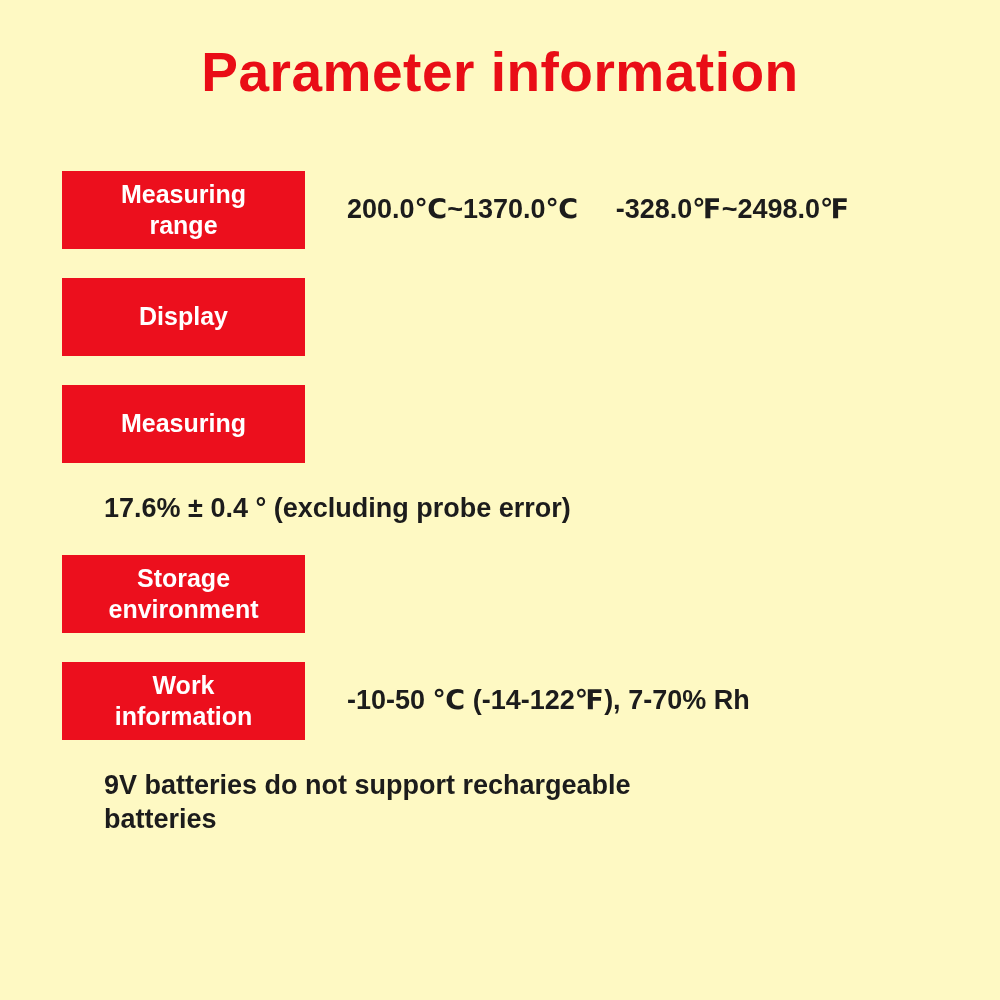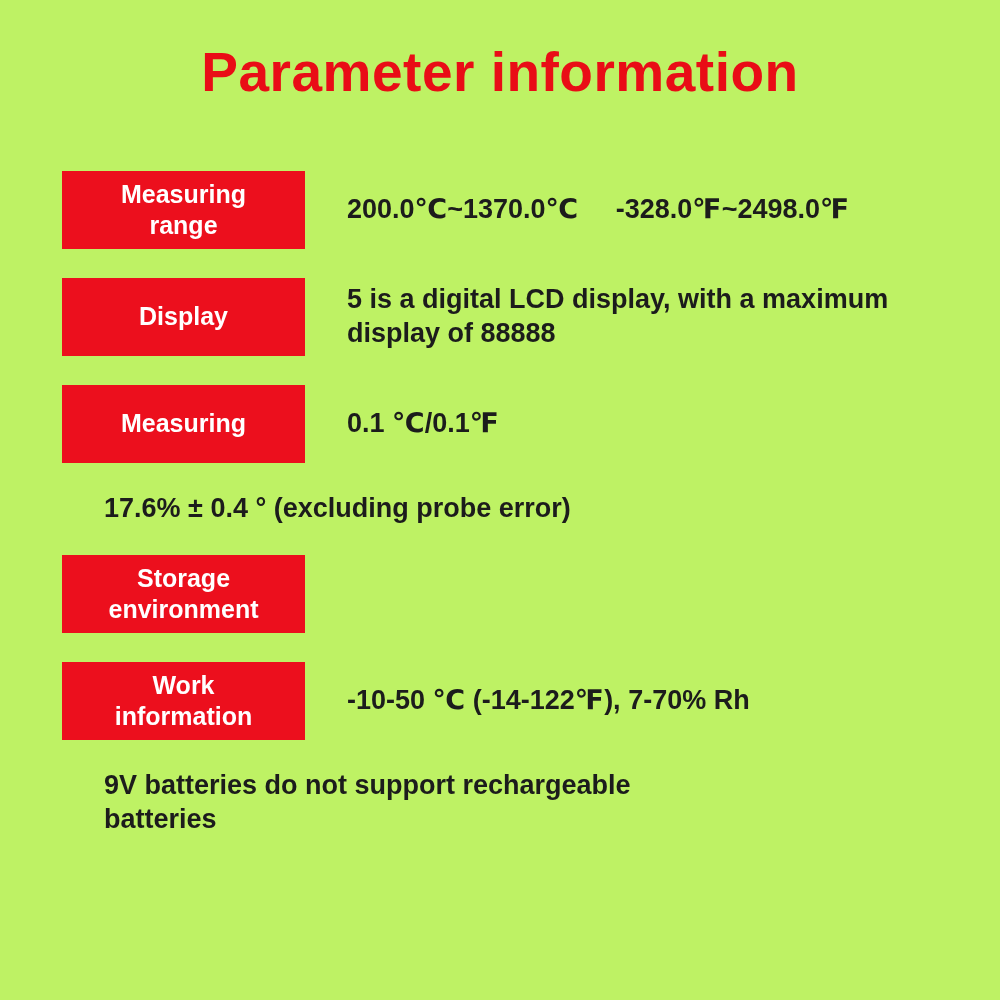--- a/index.html
+++ b/index.html
@@ -4,21 +4,21 @@
 <style>
   html, body {
     margin: 0;
     padding: 0;
     background: #ffffff;
   }
   .page {
     position: relative;
     width: 1000px;
     height: 1000px;
-    background: #bef264;
+    background: #fef9c3;
     overflow: hidden;
     font-family: "Liberation Sans", "DejaVu Sans", sans-serif;
   }
   .title {
     margin: 0;
     padding-top: 40px;
     text-align: center;
     font-size: 55px;
     font-weight: bold;
     letter-spacing: 0.5px;
@@ -67,27 +67,24 @@
   <div class="spec-table">
 
     <div class="spec-row">
       <div class="spec-label">Measuring
 range</div>
       <div class="spec-value">200.0℃~1370.0℃     -328.0℉~2498.0℉</div>
     </div>
 
     <div class="spec-row">
       <div class="spec-label">Display</div>
-      <div class="spec-value">5 is a digital LCD display, with a maximum
-display of 88888</div>
     </div>
 
     <div class="spec-row">
       <div class="spec-label">Measuring</div>
-      <div class="spec-value">0.1 ℃/0.1℉</div>
     </div>
 
     <div class="spec-row">
       <div class="spec-value">17.6% ± 0.4 ° (excluding probe error)</div>
     </div>
 
     <div class="spec-row">
       <div class="spec-label">Storage
 environment</div>
     </div>

